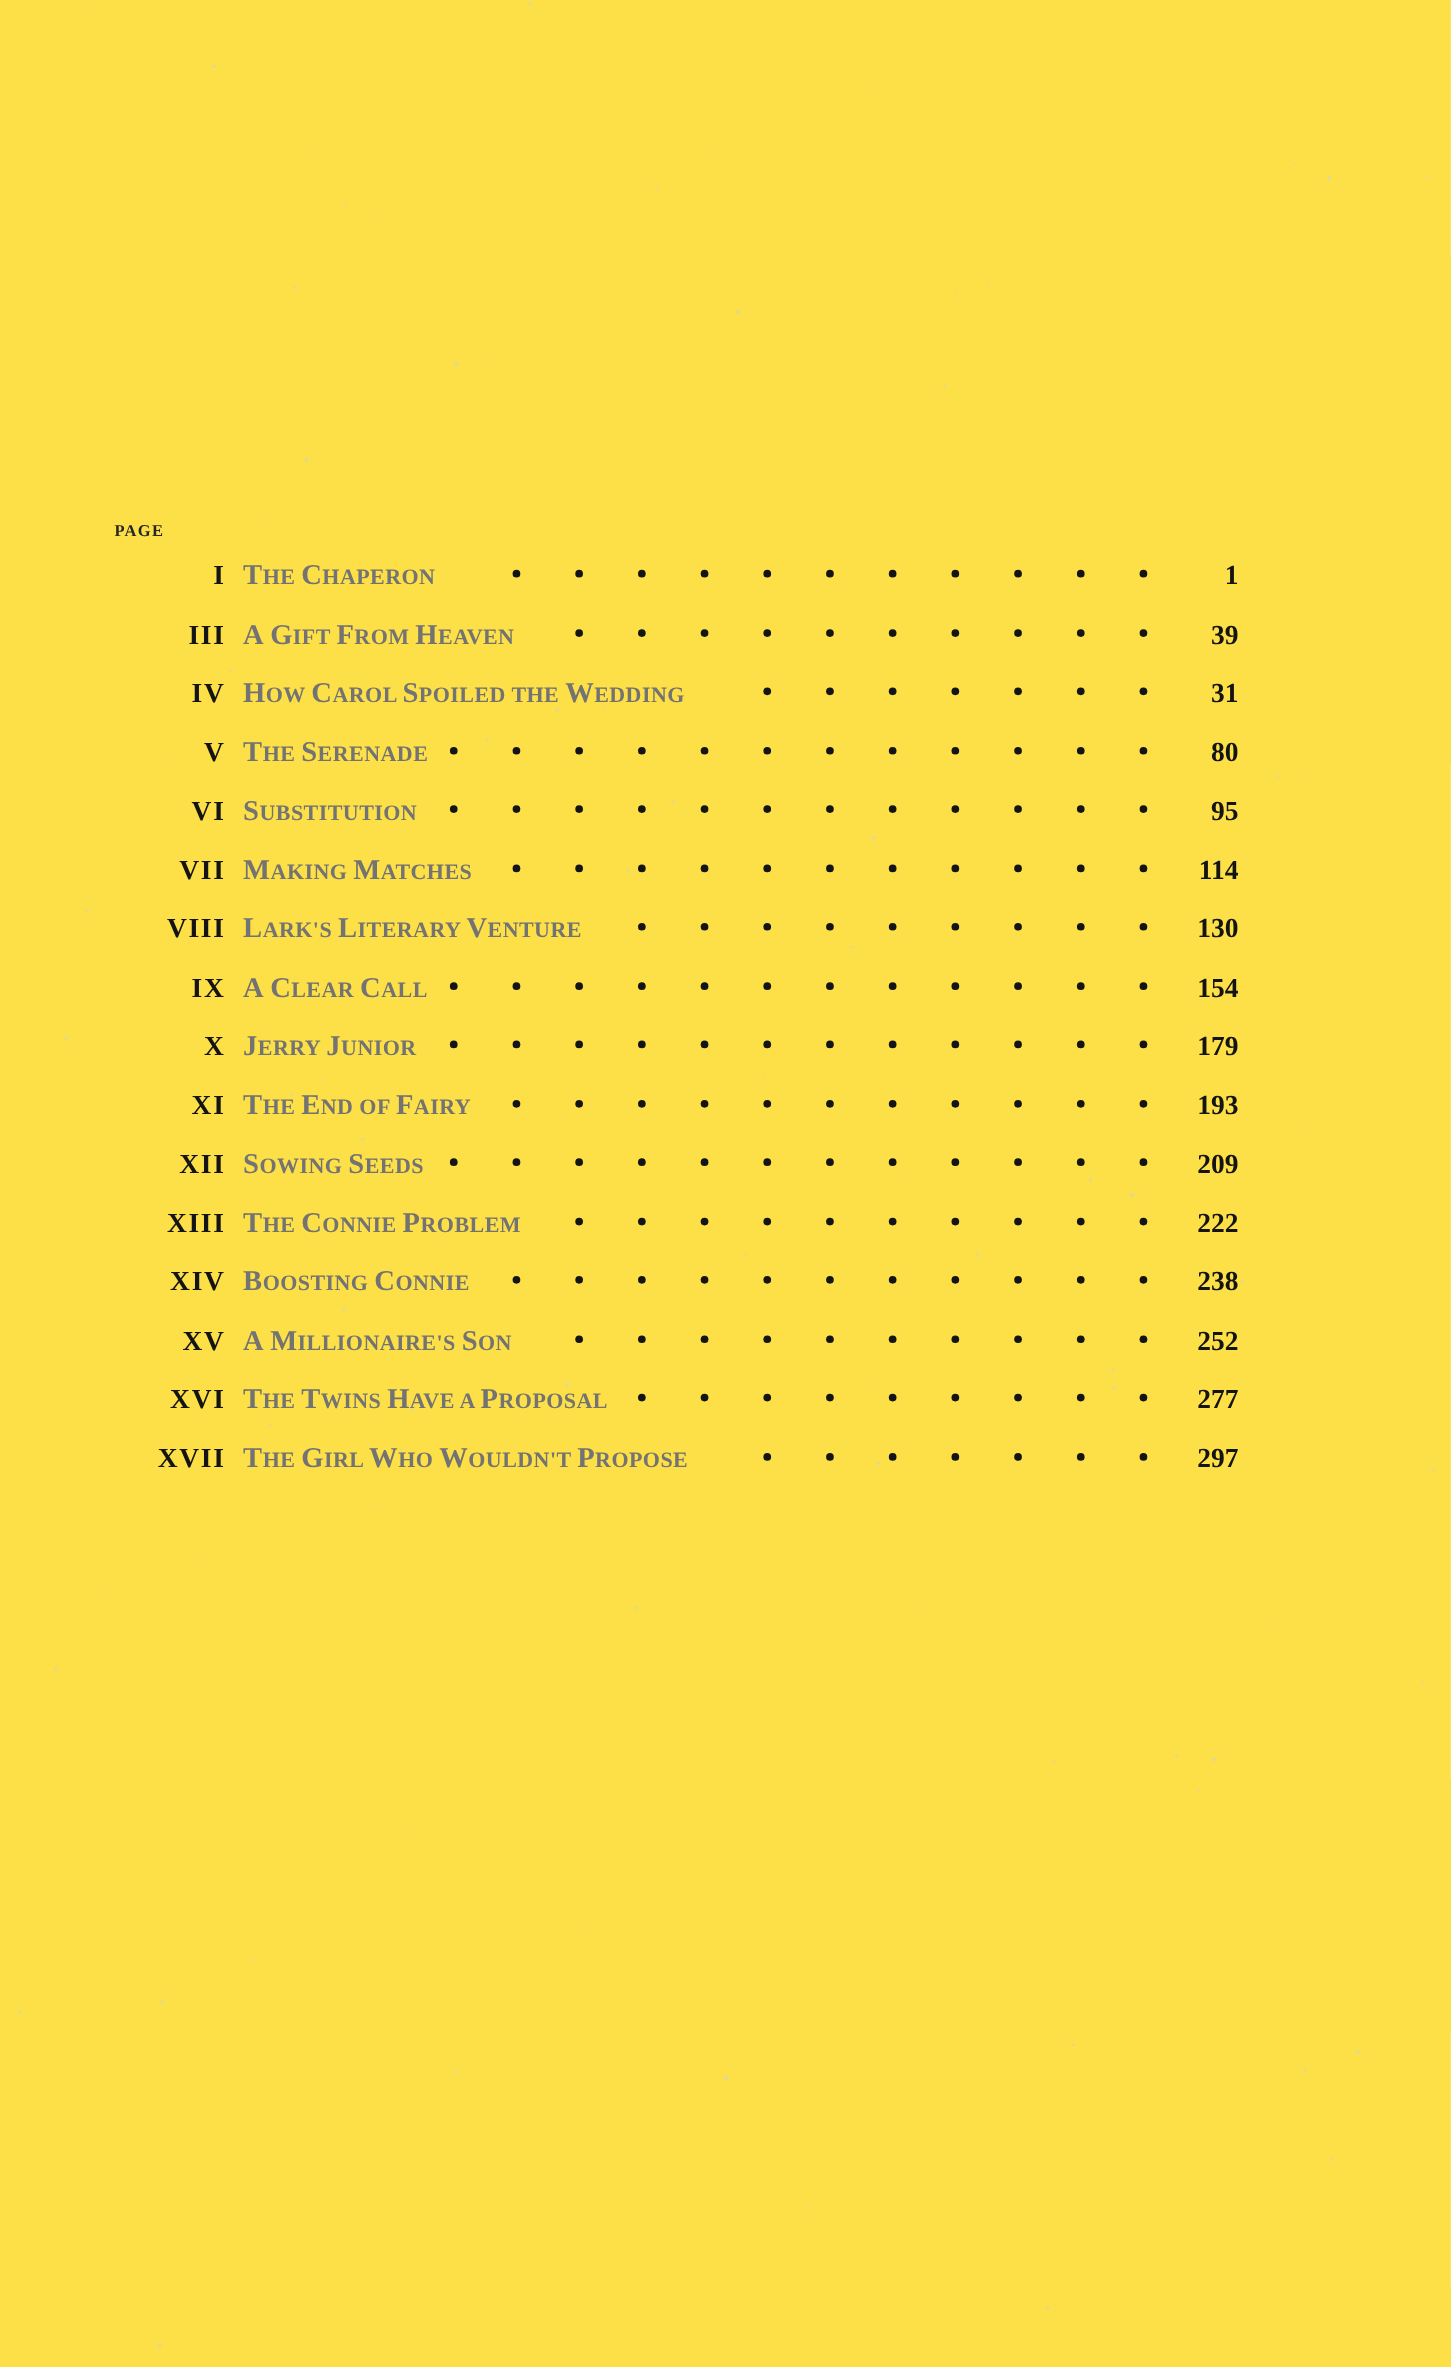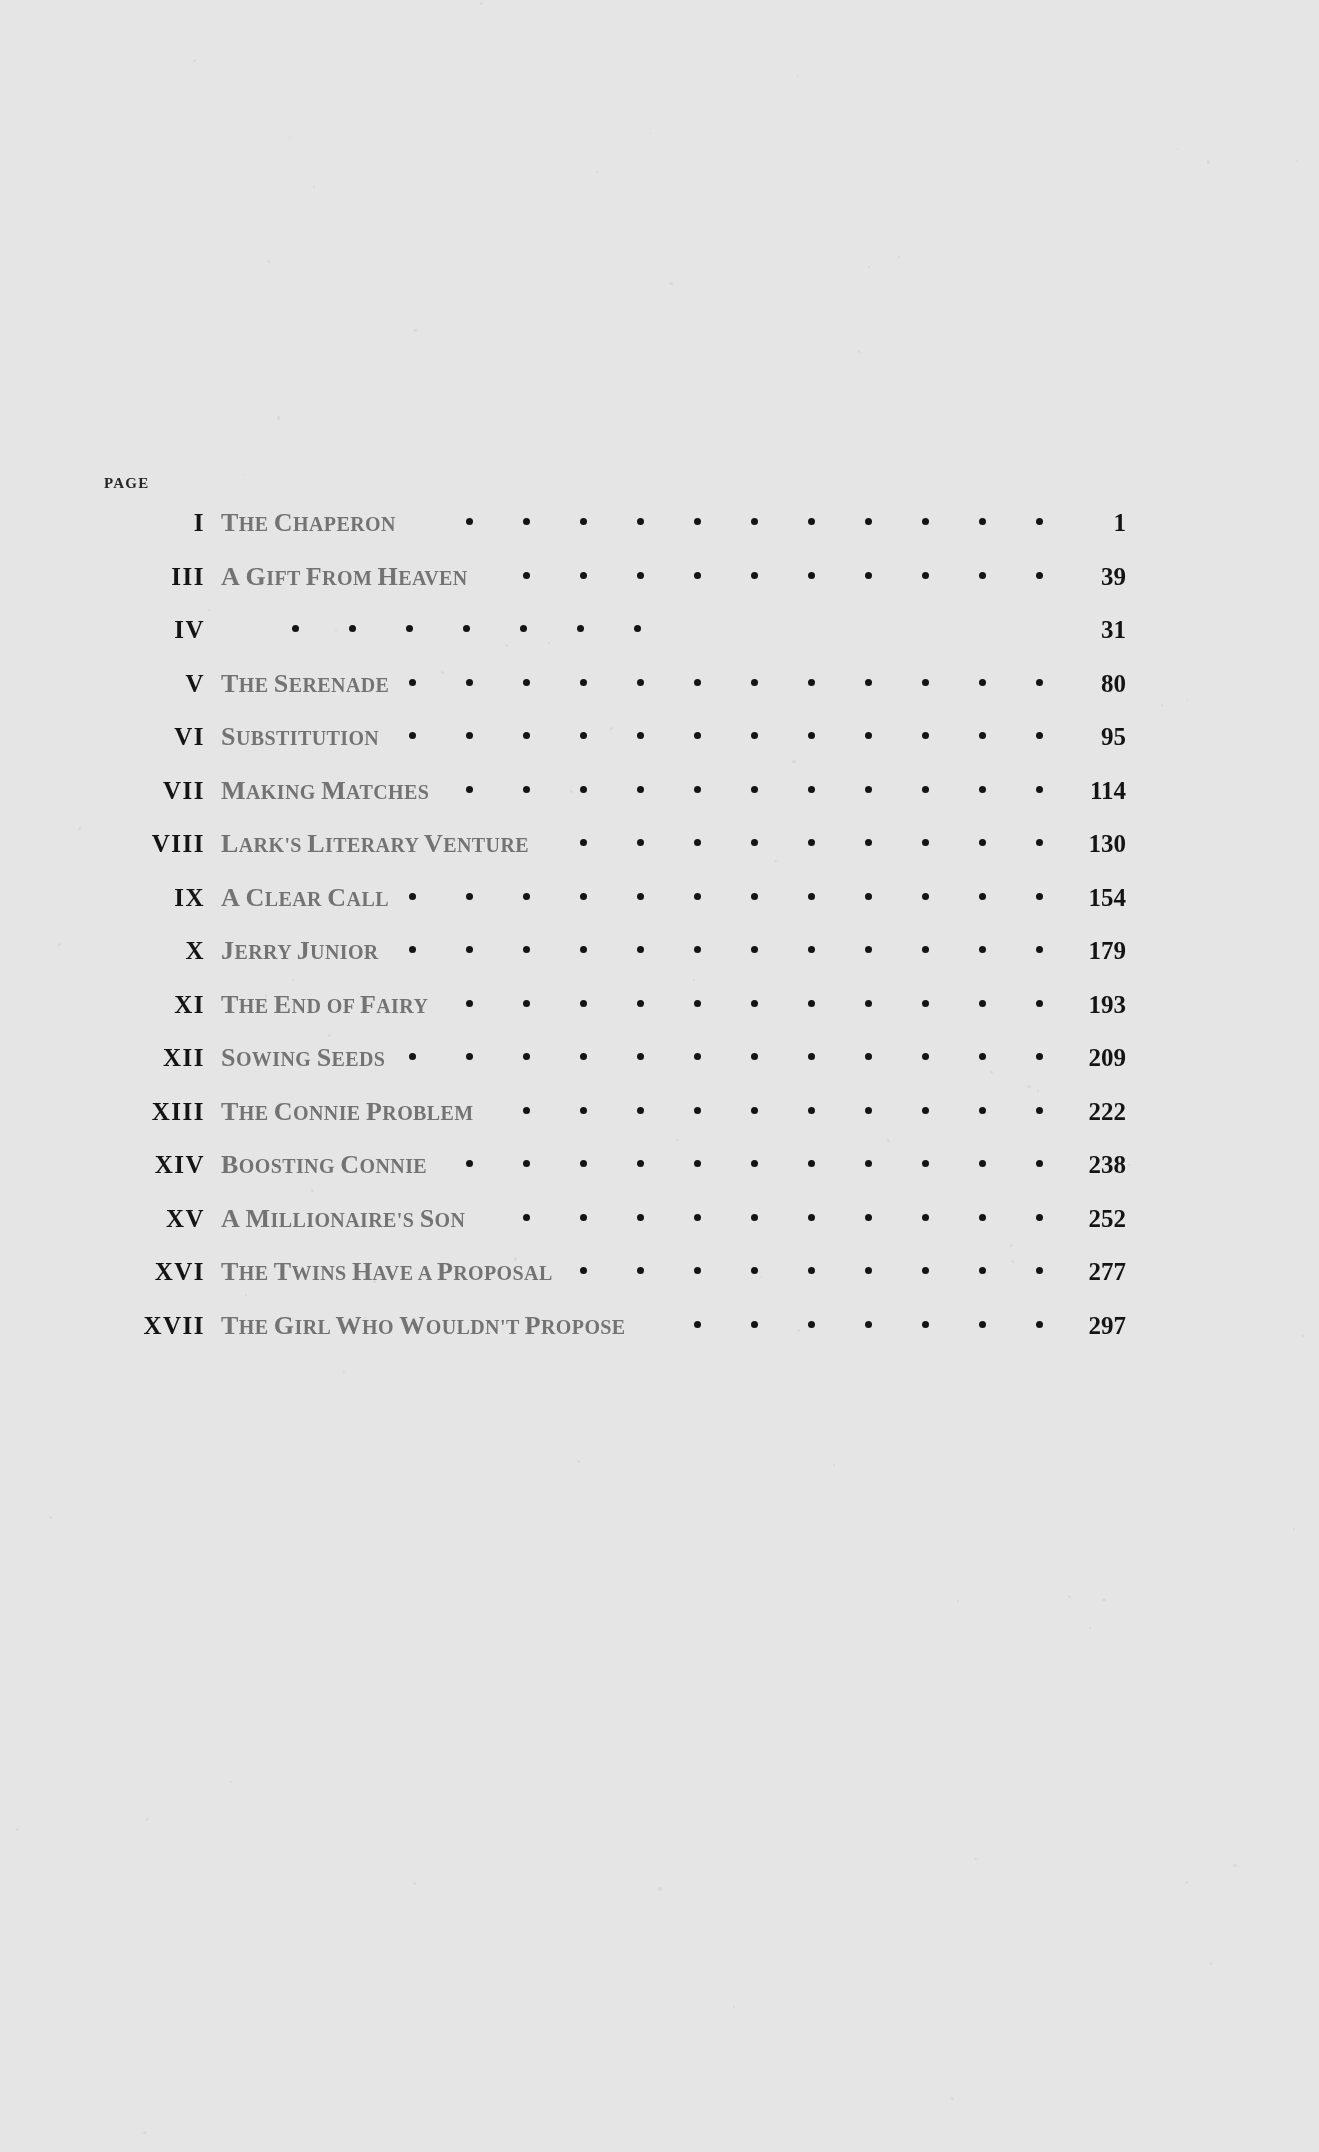--- a/index.html
+++ b/index.html
@@ -13,21 +13,21 @@
     position: relative;
     font-family: "Liberation Serif", serif;
     color: #1a1a1a;
     overflow: hidden;
   }
 
   
   .page {
     position: absolute;
     inset: 0;
-    background: #e5e5e5;
+    background: #fde047;
   }
   .speck {
     position: absolute;
     background: #cfcfc8;
     border-radius: 50%;
     opacity: .55;
   }
 
   .content-wrap {
     position: absolute;
@@ -267,20 +267,21 @@
           <span class="dot" style="left: 269.344px;"></span>
           <span class="dot" style="left: 212.344px;"></span>
           <span class="dot" style="left: 155.344px;"></span>
           <span class="dot" style="left: 98.3438px;"></span>
           <span class="dot" style="left: 41.3438px;"></span>
         </span>
         <span class="pagenum">39</span>
       </div>
       <div class="toc-row">
         <span class="roman">IV</span>
+        <span class="title"><span class="sc">H</span>OW <span class="sc">C</span>AROL <span class="sc">S</span>POILED THE <span class="sc">W</span>EDDING</span>
         <span class="leaders">
           <span class="dot" style="left: 399.422px;"></span>
           <span class="dot" style="left: 342.422px;"></span>
           <span class="dot" style="left: 285.422px;"></span>
           <span class="dot" style="left: 228.422px;"></span>
           <span class="dot" style="left: 171.422px;"></span>
           <span class="dot" style="left: 114.422px;"></span>
           <span class="dot" style="left: 57.4219px;"></span>
         </span>
         <span class="pagenum">31</span>

